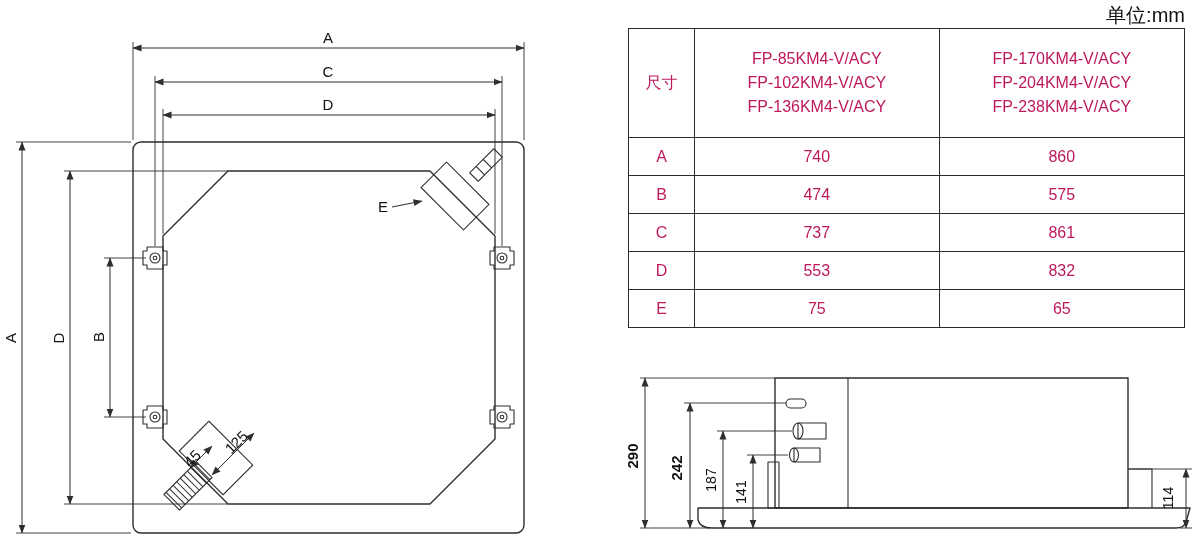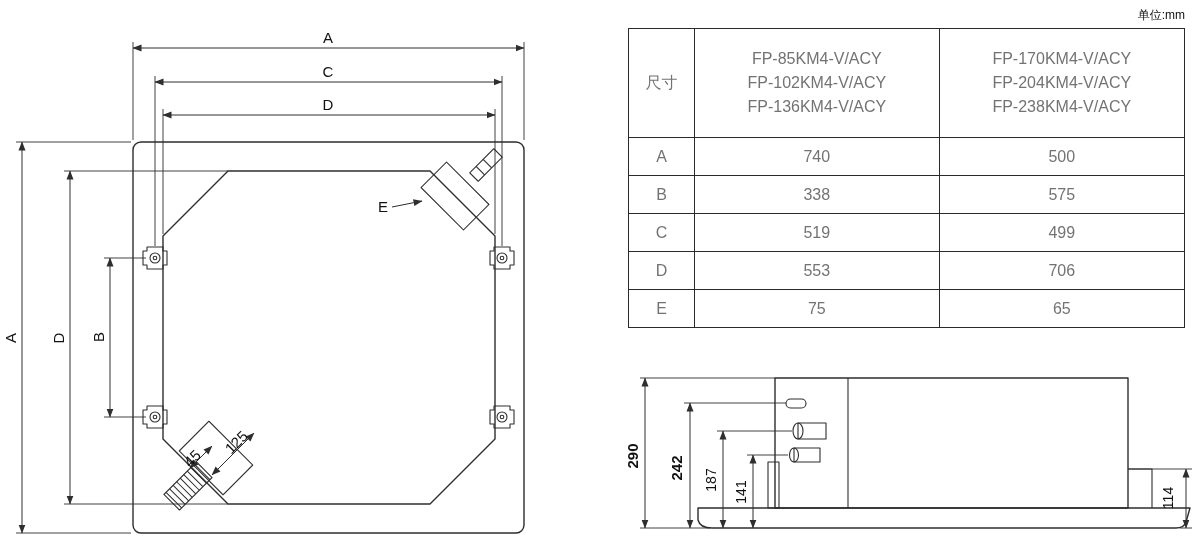--- a/index.html
+++ b/index.html
@@ -2,25 +2,25 @@
 <html><head>
 <meta charset="utf-8">
 <style>
   html,body { margin:0; padding:0; background:#fff; }
   .canvas {
     position:relative; width:1200px; height:548px; background:#ffffff;
     font-family:"Liberation Sans", sans-serif; color:#111; overflow:hidden;
   }
   
   .table-section { position:absolute; left:628px; top:4px; width:557px; }
-  .unit-label { text-align:right; font-size:12px; color:#111; height:24px; line-height:22px; }
+  .unit-label { text-align:right; font-size:20px; color:#111; height:24px; line-height:22px; }
   table.dim-table { border-collapse:collapse; width:557px; table-layout:fixed; }
   .dim-table th, .dim-table td {
     border:1.6px solid #2a2a2a; text-align:center; vertical-align:middle;
-    font-size:16px; color:#737373; font-weight:normal; padding:0;
+    font-size:16px; color:#be185d; font-weight:normal; padding:0;
   }
   .dim-table thead th { height:108px; line-height:1.5; }
   .dim-table tbody td { height:37px; }
   .col-dim { width:66px; }
   .col-m1 { width:244px; }
   .col-m2 { width:245px; }
   
   .top-view { position:absolute; left:0; top:0; width:580px; height:548px; }
   .side-view { position:absolute; left:620px; top:370px; width:580px; height:178px; }
   .obj   { fill:none; stroke:#2e2e2e; stroke-width:1.4; stroke-linejoin:round; }
@@ -169,36 +169,36 @@
             <div>FP-170KM4-V/ACY</div>
             <div>FP-204KM4-V/ACY</div>
             <div>FP-238KM4-V/ACY</div>
           </th>
         </tr>
       </thead>
       <tbody>
         <tr>
           <td>A</td>
           <td>740</td>
-          <td>500</td>
+          <td>860</td>
         </tr>
         <tr>
           <td>B</td>
-          <td>338</td>
+          <td>474</td>
           <td>575</td>
         </tr>
         <tr>
           <td>C</td>
-          <td>519</td>
-          <td>499</td>
+          <td>737</td>
+          <td>861</td>
         </tr>
         <tr>
           <td>D</td>
           <td>553</td>
-          <td>706</td>
+          <td>832</td>
         </tr>
         <tr>
           <td>E</td>
           <td>75</td>
           <td>65</td>
         </tr>
       </tbody>
     </table>
   </div>
 

